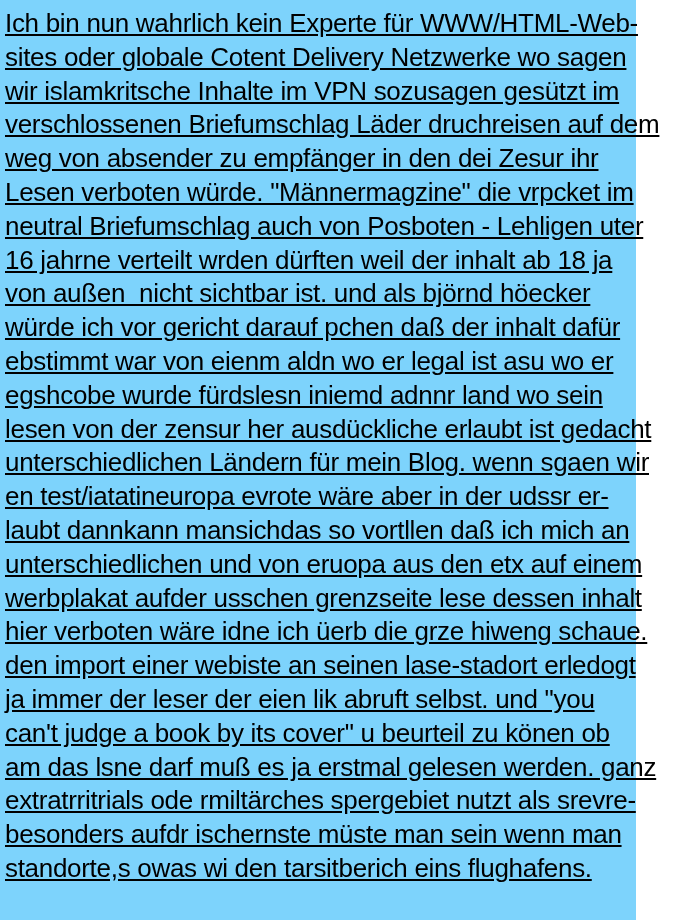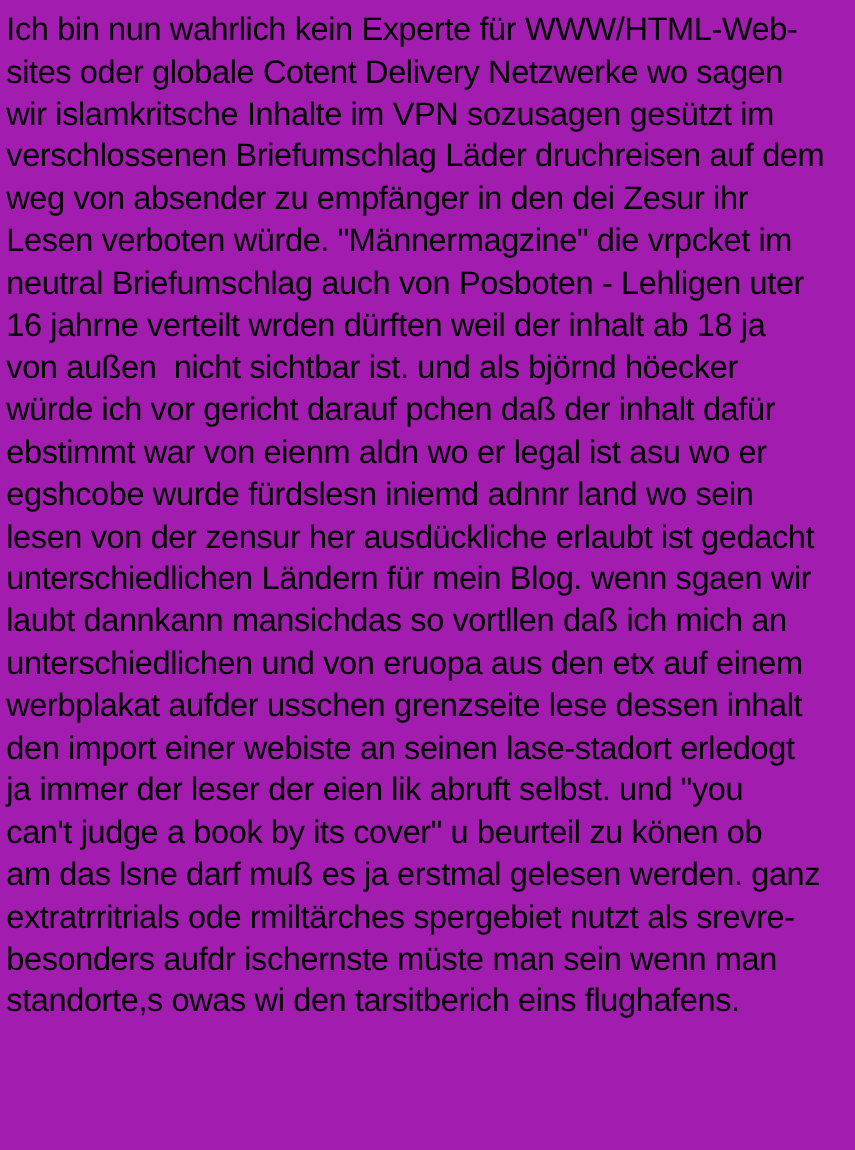--- a/index.html
+++ b/index.html
@@ -7,24 +7,25 @@
     padding: 0;
     background: #ffffff;
   }
   body {
     width: 684px;
     height: 920px;
     overflow: hidden;
   }
   .page {
     box-sizing: border-box;
-    width: 684px;
+    width: 636px;
     height: 920px;
     padding: 7px 2px 0 5px;
-    background: #a21caf;
+    background: #7dd3fc;
+    text-decoration: underline;
   }
   .text-line {
     font-family: "Liberation Sans", sans-serif;
     font-size: 26px;
     line-height: 33.8px;
     letter-spacing: -0.3px;
     color: #000000;
     white-space: pre;   
   }
 </style>
@@ -39,23 +40,25 @@
   <div class="text-line">weg von absender zu empfänger in den dei Zesur ihr</div>
   <div class="text-line">Lesen verboten würde. "Männermagzine" die vrpcket im</div>
   <div class="text-line">neutral Briefumschlag auch von Posboten - Lehligen uter</div>
   <div class="text-line">16 jahrne verteilt wrden dürften weil der inhalt ab 18 ja</div>
   <div class="text-line">von außen  nicht sichtbar ist. und als björnd höecker</div>
   <div class="text-line">würde ich vor gericht darauf pchen daß der inhalt dafür</div>
   <div class="text-line">ebstimmt war von eienm aldn wo er legal ist asu wo er</div>
   <div class="text-line">egshcobe wurde fürdslesn iniemd adnnr land wo sein</div>
   <div class="text-line">lesen von der zensur her ausdückliche erlaubt ist gedacht</div>
   <div class="text-line">unterschiedlichen Ländern für mein Blog. wenn sgaen wir</div>
+  <div class="text-line">en test/iatatineuropa evrote wäre aber in der udssr er-</div>
   <div class="text-line">laubt dannkann mansichdas so vortllen daß ich mich an</div>
   <div class="text-line">unterschiedlichen und von eruopa aus den etx auf einem</div>
   <div class="text-line">werbplakat aufder usschen grenzseite lese dessen inhalt</div>
+  <div class="text-line">hier verboten wäre idne ich üerb die grze hiweng schaue.</div>
   <div class="text-line">den import einer webiste an seinen lase-stadort erledogt</div>
   <div class="text-line">ja immer der leser der eien lik abruft selbst. und "you</div>
   <div class="text-line">can't judge a book by its cover" u beurteil zu könen ob</div>
   <div class="text-line">am das lsne darf muß es ja erstmal gelesen werden. ganz</div>
   <div class="text-line">extratrritrials ode rmiltärches spergebiet nutzt als srevre-</div>
   <div class="text-line">besonders aufdr ischernste müste man sein wenn man</div>
   <div class="text-line">standorte,s owas wi den tarsitberich eins flughafens.</div>
 </div>
 
 </body></html>

